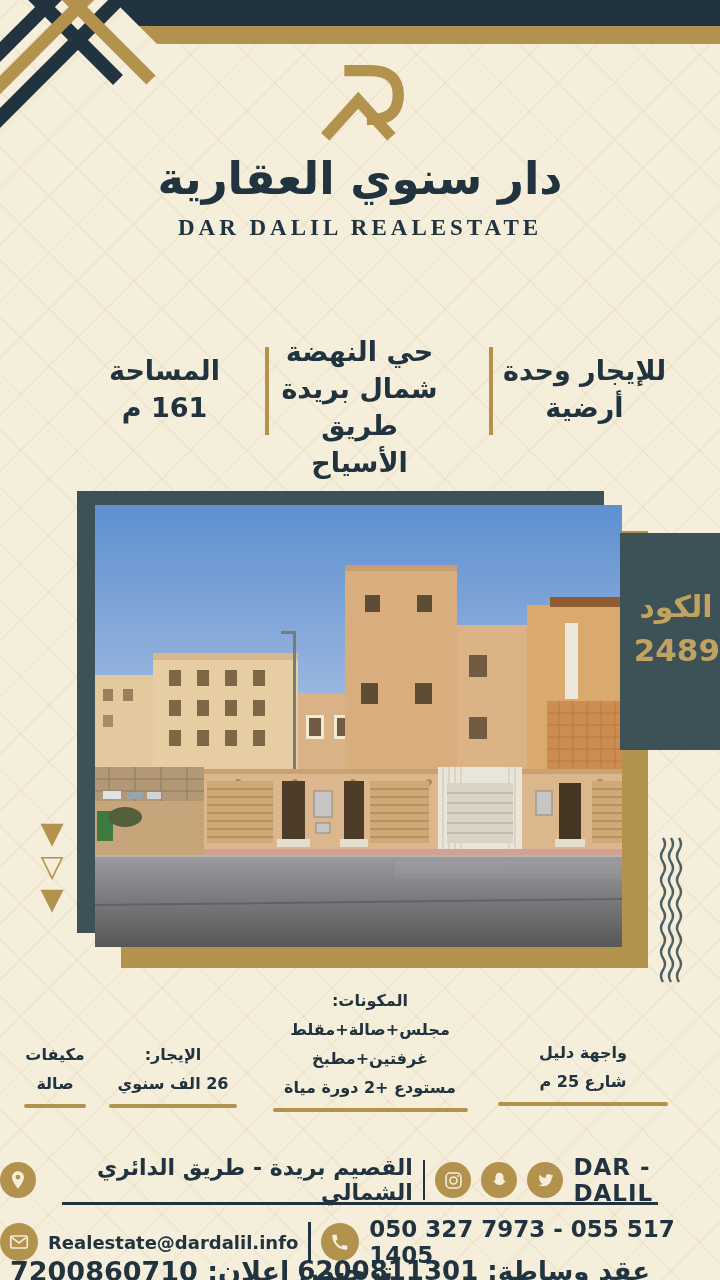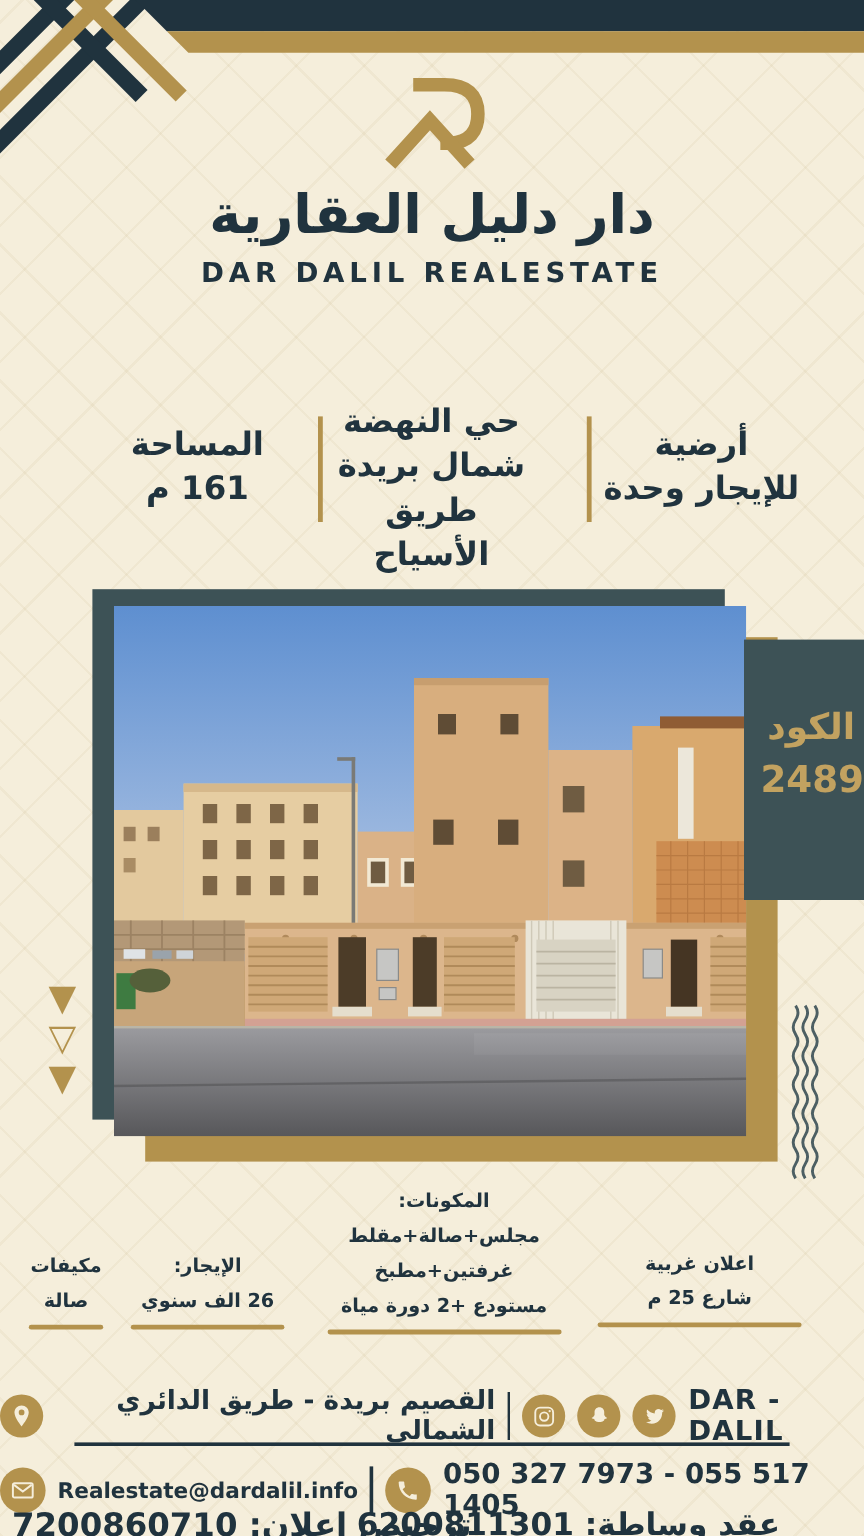--- a/index.html
+++ b/index.html
@@ -12,21 +12,21 @@
     background-image:
       repeating-linear-gradient(45deg, rgba(190,170,120,.10) 0 2px, transparent 2px 40px),
       repeating-linear-gradient(-45deg, rgba(190,170,120,.10) 0 2px, transparent 2px 40px);
     overflow:hidden; color:#20333e;
   }
 
   .top-decor{ position:absolute; top:0; left:0; }
 
   .logo-wrap{ position:absolute; top:62px; left:0; width:100%; text-align:center; }
   .brand-ar{ font-size:45px; font-weight:800; margin-top:6px; direction:rtl; }
-  .brand-en{ font-size:23px; font-weight:800; letter-spacing:4px; margin-top:10px; }
+  .brand-en{ font-size:23px; font-weight:800; letter-spacing:4px; margin-top:10px;font-family:Liberation Serif, serif; }
 
   .sum-col{ position:absolute; text-align:center; font-weight:800; font-size:27px;
             line-height:37px; direction:rtl; }
   #col-offer   { left:497px; top:352px; width:175px; }
   #col-location{ left:272px; top:333px; width:175px; }
   #col-area    { left:82px;  top:352px; width:165px; }
   .vdiv{ position:absolute; width:4px; height:88px; background:#b3924d; top:347px; }
   #vdiv1{ left:489px; } #vdiv2{ left:265px; }
 
   .frame-teal { position:absolute; left:77px;  top:491px; width:527px; height:442px; background:#3d5256; }
@@ -88,27 +88,27 @@
     <polygon points="139,26 720,26 720,44 157,44" fill="#b3924d"></polygon>
   </svg>
 
   <div class="logo-wrap">
     <svg width="92" height="80" viewBox="0 0 104 92">
       <g fill="none" stroke="#b3924d" stroke-width="13">
         <path d="M34 10 L64 10 Q96 10 96 38 Q96 64 70 66 L60 66"></path>
         <path d="M12 86 L50 44 L88 86"></path>
       </g>
     </svg>
-    <div class="brand-ar">دار دليل العقارية</div>
+    <div class="brand-ar">دار سنوي العقارية</div>
     <div class="brand-en">DAR DALIL REALESTATE</div>
   </div>
 
   <div class="sum-col" id="col-offer">
+    <div>للإيجار وحدة</div>
     <div>أرضية</div>
-    <div>للإيجار وحدة</div>
   </div>
   <div class="vdiv" id="vdiv1"></div>
   <div class="sum-col" id="col-location">
     <div>حي النهضة</div>
     <div>شمال بريدة</div>
     <div>طريق الأسياح</div>
   </div>
   <div class="vdiv" id="vdiv2"></div>
   <div class="sum-col" id="col-area">
     <div>المساحة</div>
@@ -239,21 +239,21 @@
     <div>▽</div>
     <div>▼</div>
   </div>
   <svg class="waves" width="36" height="152" viewBox="0 0 36 152" fill="none" stroke="#4d5f63" stroke-width="2.4">
     <path d="M7 2 q4 6 0 12 q-4 6 0 12 q4 6 0 12 q-4 6 0 12 q4 6 0 12 q-4 6 0 12 q4 6 0 12 q-4 6 0 12 q4 6 0 12 q-4 6 0 12 q4 6 0 12 q-4 6 0 12"></path>
     <path d="M15 2 q4 6 0 12 q-4 6 0 12 q4 6 0 12 q-4 6 0 12 q4 6 0 12 q-4 6 0 12 q4 6 0 12 q-4 6 0 12 q4 6 0 12 q-4 6 0 12 q4 6 0 12 q-4 6 0 12"></path>
     <path d="M23 2 q4 6 0 12 q-4 6 0 12 q4 6 0 12 q-4 6 0 12 q4 6 0 12 q-4 6 0 12 q4 6 0 12 q-4 6 0 12 q4 6 0 12 q-4 6 0 12 q4 6 0 12 q-4 6 0 12"></path>
   </svg>
 
   <div class="dcol" id="dcol-facade">
-    <div>اعلان غربية</div>
+    <div>واجهة دليل</div>
     <div>شارع 25 م</div>
     <div class="uline"></div>
   </div>
   <div class="dcol" id="dcol-comp">
     <div>المكونات:</div>
     <div>مجلس+صالة+مقلط</div>
     <div>غرفتين+مطبخ</div>
     <div>مستودع +2 دورة مياة</div>
     <div class="uline"></div>
   </div>

